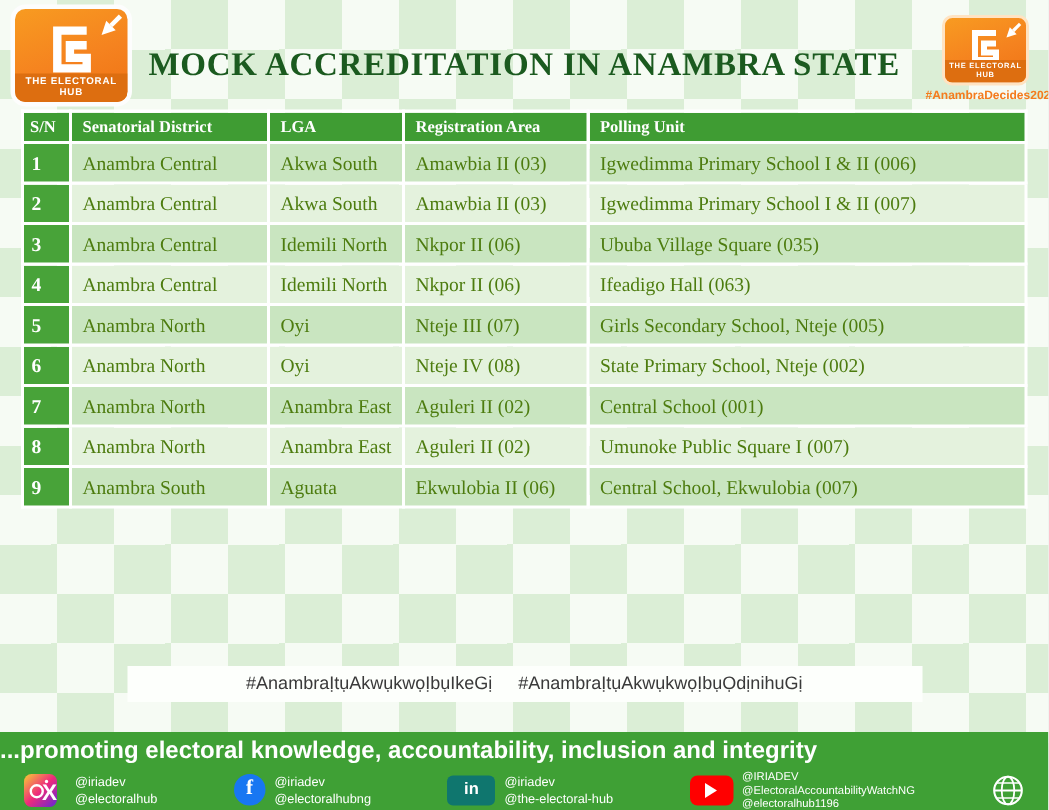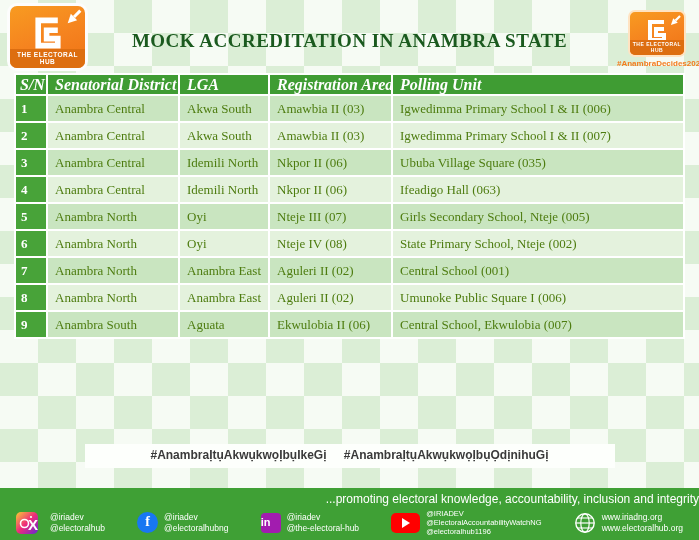--- a/index.html
+++ b/index.html
@@ -8,21 +8,21 @@
     position:relative; width:699px; height:540px; margin:0 auto; overflow:hidden;
     font-family:"Liberation Serif", serif;
     background-color:#f6fbf4;
     background-image:conic-gradient(#dbeed6 0 25%, #f6fbf4 0 50%, #dbeed6 0 75%, #f6fbf4 0);
     background-size:76px 66px;
   }
 
   
   .page-title {
     position:absolute; left:0; right:0; top:30px; text-align:center;
-    font-size:19px; font-weight:bold; color:#1b5a1f; letter-spacing:.5px;
+    font-size:22px; font-weight:bold; color:#1b5a1f; letter-spacing:.5px;
   }
   .logo {
     position:absolute; border-radius:7px; overflow:hidden;
     background:linear-gradient(160deg,#f89b21 0%, #f5821f 55%, #ef7214 100%);
   }
   .logo-left { left:10px; top:6px; width:75px; height:62px; box-shadow:0 0 0 3px #fdfdfd; }
   .logo-right { right:13px; top:10px; width:58px; height:47px; border:2px solid #ffe3c2; }
   .e-svg { position:absolute; left:50%; transform:translateX(-50%); }
   .logo-left  .e-svg { top:6px; width:42px; height:42px; }
   .logo-right .e-svg { top:4px; width:30px; height:30px; }
@@ -44,63 +44,63 @@
   
   .acc-table {
     position:absolute; left:14px; top:73px; width:671px;
     border-collapse:collapse; table-layout:fixed;
   }
   .acc-table th, .acc-table td {
     border:2px solid #ffffff; vertical-align:middle; text-align:left;
     overflow:hidden; white-space:nowrap;
   }
   .acc-table th {
-    background:#3f9c33; color:#ffffff; font-size:16px; font-weight:bold;
-    height:21px; padding:0 7px;font-style:italic;
+    background:#3f9c33; color:#ffffff; font-size:11px; font-weight:bold;
+    height:21px; padding:0 7px;
   }
   .acc-table th.sn-h { padding:0 4px; }
   .acc-table td { font-size:13px; color:#4d7c0f; height:27px; padding:4px 7px; }
   .acc-table td.sn {
     background:#48a339; color:#ffffff; font-weight:bold; padding:0 5px;
   }
   .row-a td { background:#c9e5c0; }
   .row-b td { background:#e4f2dd; }
   .row-a td.sn, .row-b td.sn { background:#48a339; }
 
   
   .hashtags {
     position:absolute; left:50%; transform:translateX(-50%); top:444px; width:530px;
     background:#fdfffc; padding:4px 6px; text-align:center;
-    font-family:"Liberation Sans",sans-serif; font-weight:700; font-size:12px;
+    font-family:"Liberation Sans",sans-serif; font-weight:400; font-size:12px;
     color:#3a3a3a; line-height:1.32;
   }
   .hashtags .tag { margin:0 7px; }
 
   
   .footer {
     position:absolute; left:0; right:0; bottom:0; height:52px;
     background:#3fa035; color:#fff; font-family:"Liberation Sans",sans-serif;
   }
-  .tagline { text-align:right; font-size:12px; font-weight:400; padding-top:4px; }
+  .tagline { text-align:left; font-size:16px; font-weight:700; padding-top:4px; }
   .socials {
     display:flex; justify-content:space-between; align-items:center;
     padding:3px 16px 0 16px;
   }
   .social { display:flex; align-items:center; gap:6px; }
   .handles { font-size:8.5px; line-height:1.25; font-weight:500; }
   .handles.tiny { font-size:7.5px; line-height:1.2; }
 
   .fb-icon {
     width:21px; height:21px; border-radius:50%; background:#1877f2; color:#fff;
     font-weight:bold; font-size:14px; text-align:center; line-height:20px;
     font-family:"Liberation Serif",serif;
   }
   .li-icon {
-    width:20px; height:20px; border-radius:4px; background:#a21caf; color:#fff;
-    font-weight:bold; font-size:11px; line-height:19px;
+    width:32px; height:20px; border-radius:4px; background:#0f766e; color:#fff;
+    font-weight:bold; font-size:11px; text-align:center; line-height:19px;
   }
   .yt-icon {
     width:29px; height:20px; border-radius:5px; background:#f00;
     display:flex; align-items:center; justify-content:center;
   }
   .yt-tri { width:0; height:0; border-left:8px solid #fff; border-top:5px solid transparent; border-bottom:5px solid transparent; }
 </style>
 </head>
 <body>
 
@@ -196,21 +196,21 @@
           <td>Anambra North</td>
           <td>Anambra East</td>
           <td>Aguleri II (02)</td>
           <td>Central School (001)</td>
         </tr>
         <tr class="row-b">
           <td class="sn">8</td>
           <td>Anambra North</td>
           <td>Anambra East</td>
           <td>Aguleri II (02)</td>
-          <td>Umunoke Public Square I (006)</td>
+          <td>Umunoke Public Square I (007)</td>
         </tr>
         <tr class="row-a">
           <td class="sn">9</td>
           <td>Anambra South</td>
           <td>Aguata</td>
           <td>Ekwulobia II (06)</td>
           <td>Central School, Ekwulobia (007)</td>
         </tr>
       </tbody>
   </table>
@@ -274,22 +274,18 @@
       </div>
 
       <div class="social">
         <svg width="22" height="22" viewBox="0 0 22 22">
           <circle cx="11" cy="11" r="9.2" fill="none" stroke="#ffffff" stroke-width="1.4"></circle>
           <ellipse cx="11" cy="11" rx="4.2" ry="9.2" fill="none" stroke="#ffffff" stroke-width="1.2"></ellipse>
           <line x1="1.8" y1="11" x2="20.2" y2="11" stroke="#ffffff" stroke-width="1.2"></line>
           <line x1="3.2" y1="6" x2="18.8" y2="6" stroke="#ffffff" stroke-width="1.1"></line>
           <line x1="3.2" y1="16" x2="18.8" y2="16" stroke="#ffffff" stroke-width="1.1"></line>
         </svg>
-        <div class="handles">
-          <div>www.iriadng.org</div>
-          <div>www.electoralhub.org</div>
-        </div>
       </div>
 
     </div>
   </div>
 
 </div>
 
 </body></html>

